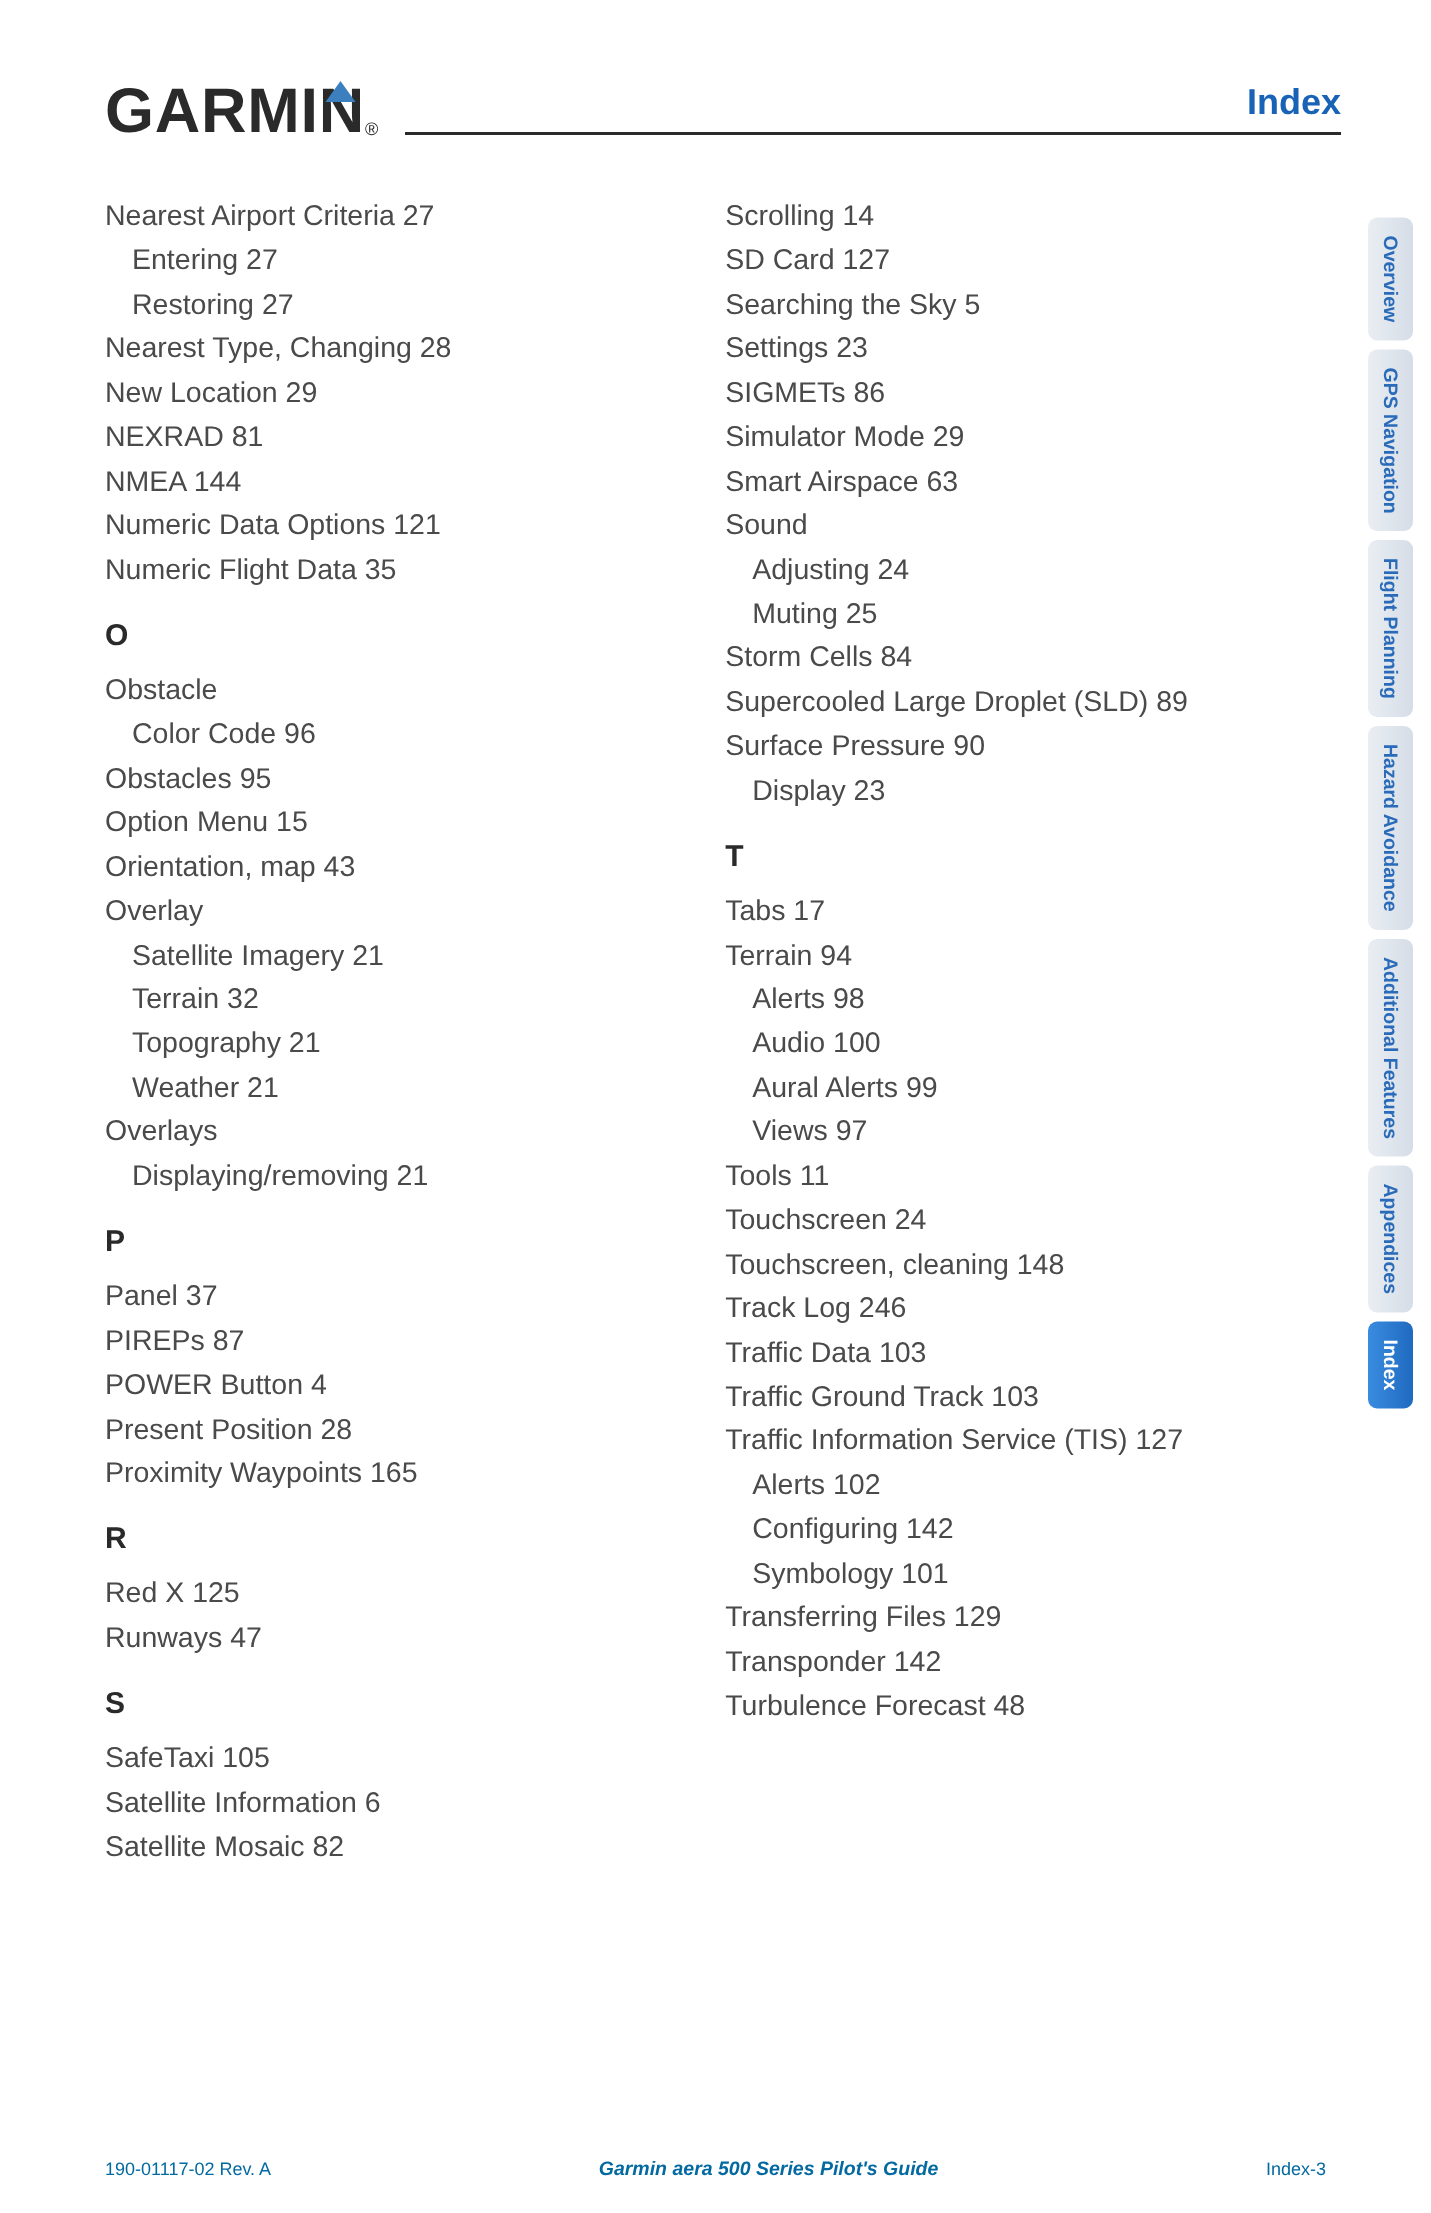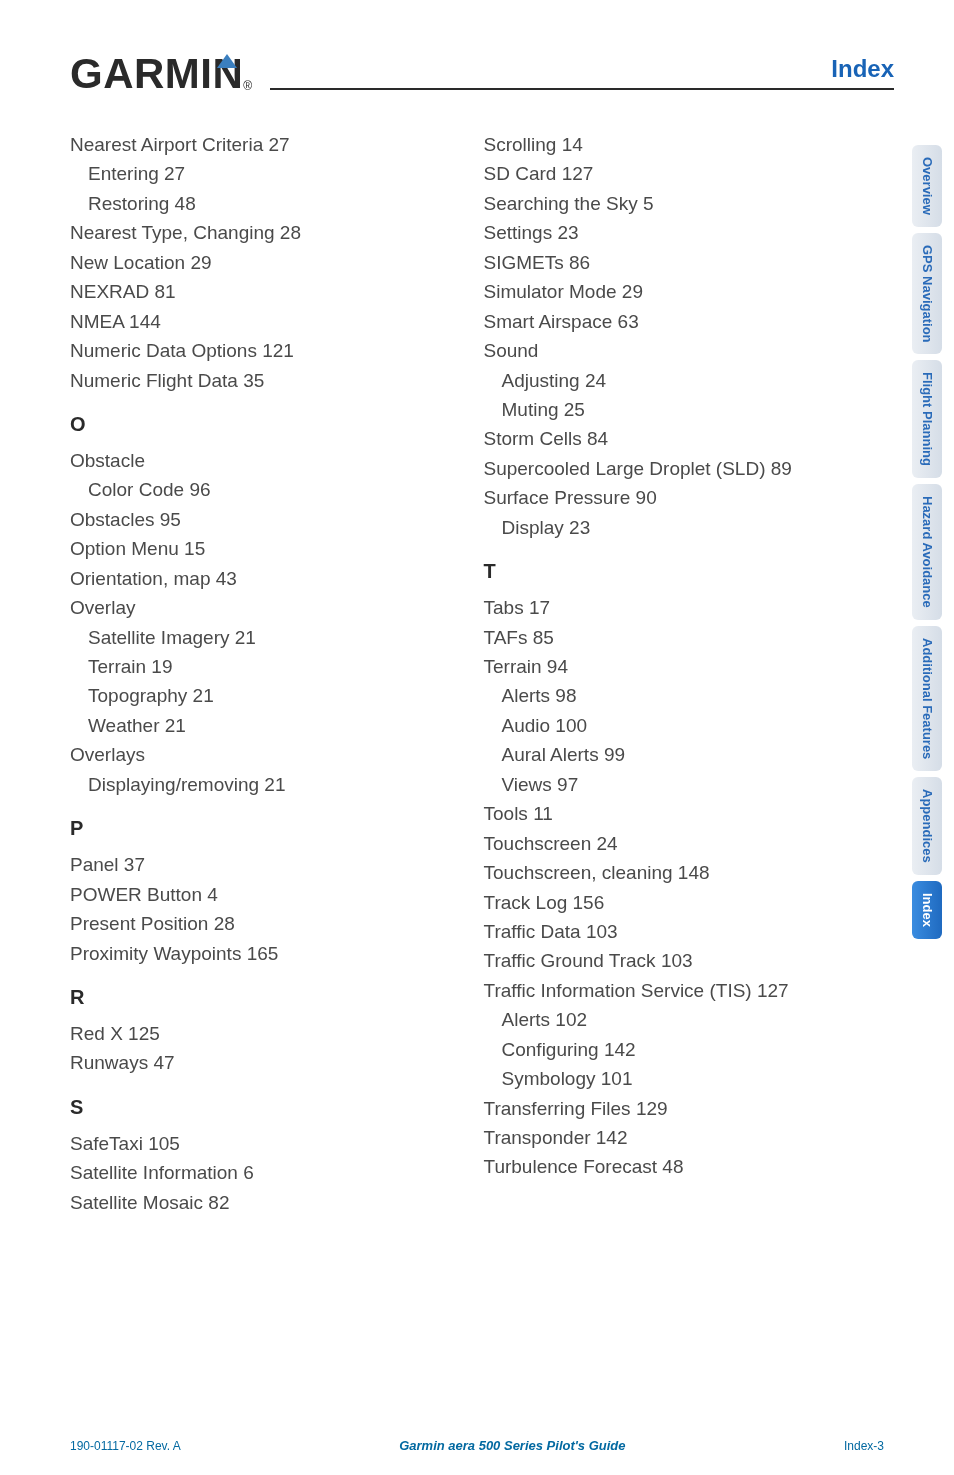--- a/index.html
+++ b/index.html
@@ -70,42 +70,43 @@
     </div>
     <div class="tab active">
       <span class="tab-text">Index</span>
     </div>
   </div>
 
 <div class="content">
   <div class="col" id="col1">
       <div class="entry ">Nearest Airport Criteria  27</div>
       <div class="entry sub1">Entering  27</div>
-      <div class="entry sub1">Restoring  48</div>
+      <div class="entry sub1">Restoring  27</div>
       <div class="entry ">Nearest Type, Changing  28</div>
       <div class="entry ">New Location  29</div>
       <div class="entry ">NEXRAD  81</div>
       <div class="entry ">NMEA  144</div>
       <div class="entry ">Numeric Data Options  121</div>
       <div class="entry ">Numeric Flight Data  35</div>
       <div class="heading">O</div>
       <div class="entry ">Obstacle</div>
       <div class="entry sub1">Color Code  96</div>
       <div class="entry ">Obstacles  95</div>
       <div class="entry ">Option Menu  15</div>
       <div class="entry ">Orientation, map  43</div>
       <div class="entry ">Overlay</div>
       <div class="entry sub1">Satellite Imagery  21</div>
-      <div class="entry sub1">Terrain  19</div>
+      <div class="entry sub1">Terrain  32</div>
       <div class="entry sub1">Topography  21</div>
       <div class="entry sub1">Weather  21</div>
       <div class="entry ">Overlays</div>
       <div class="entry sub1">Displaying/removing  21</div>
       <div class="heading">P</div>
       <div class="entry ">Panel  37</div>
+      <div class="entry ">PIREPs  87</div>
       <div class="entry ">POWER Button  4</div>
       <div class="entry ">Present Position  28</div>
       <div class="entry ">Proximity Waypoints  165</div>
       <div class="heading">R</div>
       <div class="entry ">Red X  125</div>
       <div class="entry ">Runways  47</div>
       <div class="heading">S</div>
       <div class="entry ">SafeTaxi  105</div>
       <div class="entry ">Satellite Information  6</div>
       <div class="entry ">Satellite Mosaic  82</div>
@@ -120,30 +121,29 @@
       <div class="entry ">Smart Airspace  63</div>
       <div class="entry ">Sound</div>
       <div class="entry sub1">Adjusting  24</div>
       <div class="entry sub1">Muting  25</div>
       <div class="entry ">Storm Cells  84</div>
       <div class="entry ">Supercooled Large Droplet (SLD)  89</div>
       <div class="entry ">Surface Pressure  90</div>
       <div class="entry sub1">Display  23</div>
       <div class="heading">T</div>
       <div class="entry ">Tabs  17</div>
-      <div class="entry ">TAFs  85</div>
       <div class="entry ">Terrain  94</div>
       <div class="entry sub1">Alerts  98</div>
       <div class="entry sub1">Audio  100</div>
       <div class="entry sub1">Aural Alerts  99</div>
       <div class="entry sub1">Views  97</div>
       <div class="entry ">Tools  11</div>
       <div class="entry ">Touchscreen  24</div>
       <div class="entry ">Touchscreen, cleaning  148</div>
-      <div class="entry ">Track Log  156</div>
+      <div class="entry ">Track Log  246</div>
       <div class="entry ">Traffic Data  103</div>
       <div class="entry ">Traffic Ground Track  103</div>
       <div class="entry ">Traffic Information Service (TIS)  127</div>
       <div class="entry sub1">Alerts  102</div>
       <div class="entry sub1">Configuring  142</div>
       <div class="entry sub1">Symbology  101</div>
       <div class="entry ">Transferring Files  129</div>
       <div class="entry ">Transponder  142</div>
       <div class="entry ">Turbulence Forecast  48</div>
     </div>

